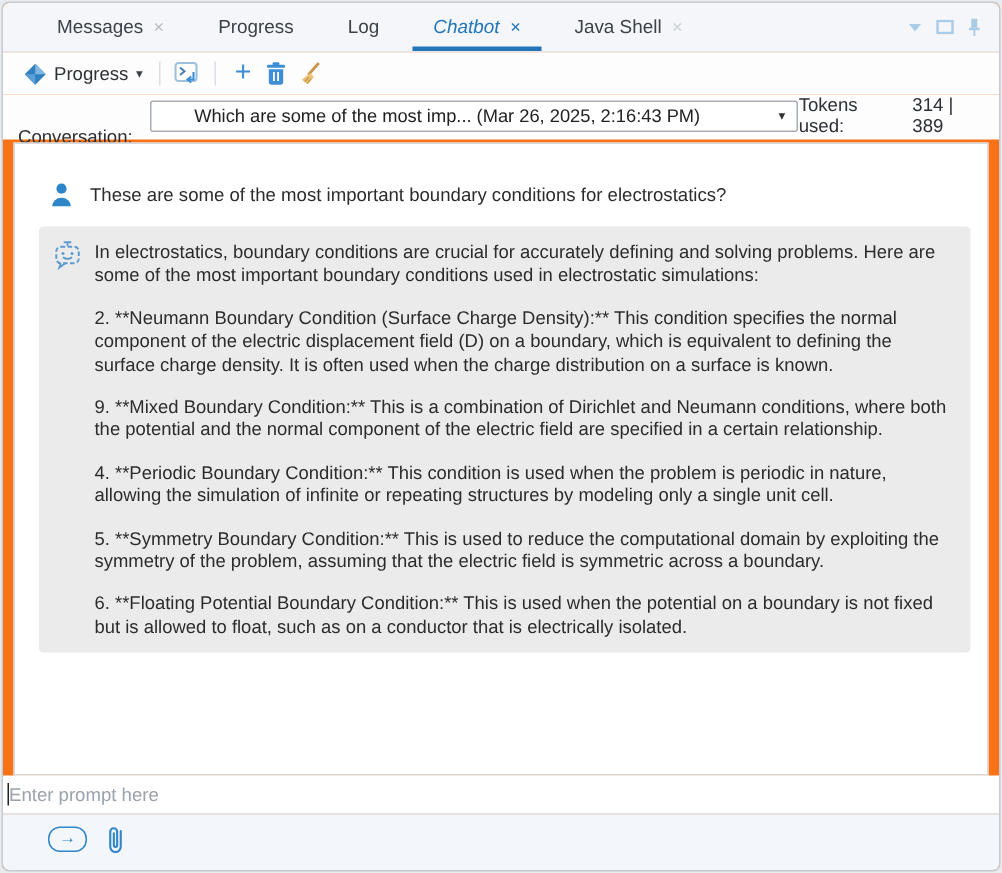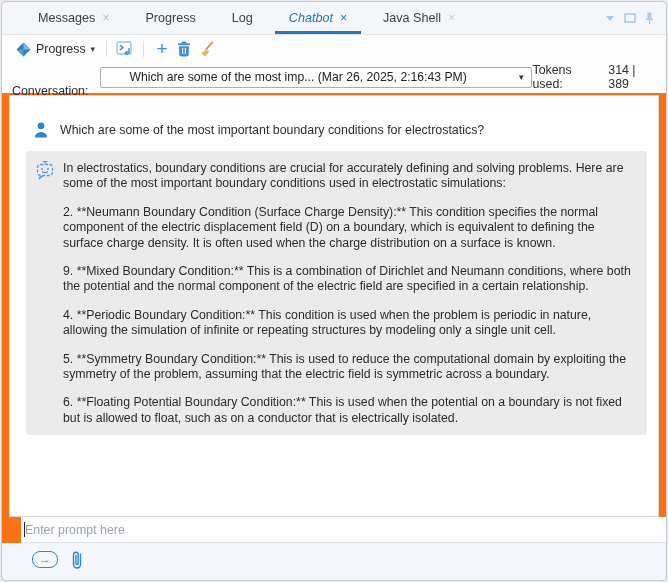--- a/index.html
+++ b/index.html
@@ -93,21 +93,20 @@
   .bot-text { font-size:12.3px; line-height:15.4px; color:#2c2c2c; padding-top:1px; }
   .bot-text p { margin:0 0 13px 0; }
   .bot-text p:last-child { margin-bottom:0; }
   
   .input-row {
     flex:0 0 26px; height:26px;
     background:#fff;
     border-bottom:1px solid #dfe3e7;
     display:flex; align-items:center;
     padding:0 6px 0 3px;
-    margin-left:19px;
   }
   .text-caret { width:1px; height:15px; background:#222; flex:0 0 1px; }
   .prompt-input {
     flex:1; border:none; outline:none;
     font-family:"Liberation Sans", sans-serif;
     font-size:12.4px; color:#333; background:transparent;
   }
   .prompt-input::placeholder { color:#9aa2ab; }
   
   .footer {
@@ -227,21 +226,21 @@
   </div>
 
   <div class="chatpanel">
     <div class="user-row">
       <span>
         <svg width="14" height="16" viewBox="0 0 14 16">
           <circle cx="7" cy="3.8" r="3.4" fill="#2e86c8"></circle>
           <path d="M0.8 15.5 a6.2 5.6 0 0 1 12.4 0 z" fill="#2e86c8"></path>
         </svg>
       </span>
-      <span class="msg">Which are some of the most important boundary conditions for electrostatics?</span>
+      <span class="msg">These are some of the most important boundary conditions for electrostatics?</span>
     </div>
 
     <div class="bot-block">
       <span>
         <svg width="20" height="20" viewBox="0 0 20 20">
           <line x1="10" y1="1.5" x2="10" y2="4" stroke="#5b9bd0" stroke-width="1.2"></line>
           <line x1="7.5" y1="1.5" x2="12.5" y2="1.5" stroke="#5b9bd0" stroke-width="1.2"></line>
           <rect x="2.5" y="4.5" width="15" height="11" rx="3" fill="none" stroke="#5b9bd0" stroke-width="1.3" stroke-dasharray="3 1.6"></rect>
           <circle cx="7" cy="9" r="1" fill="#5b9bd0"></circle>
           <circle cx="13" cy="9" r="1" fill="#5b9bd0"></circle>

